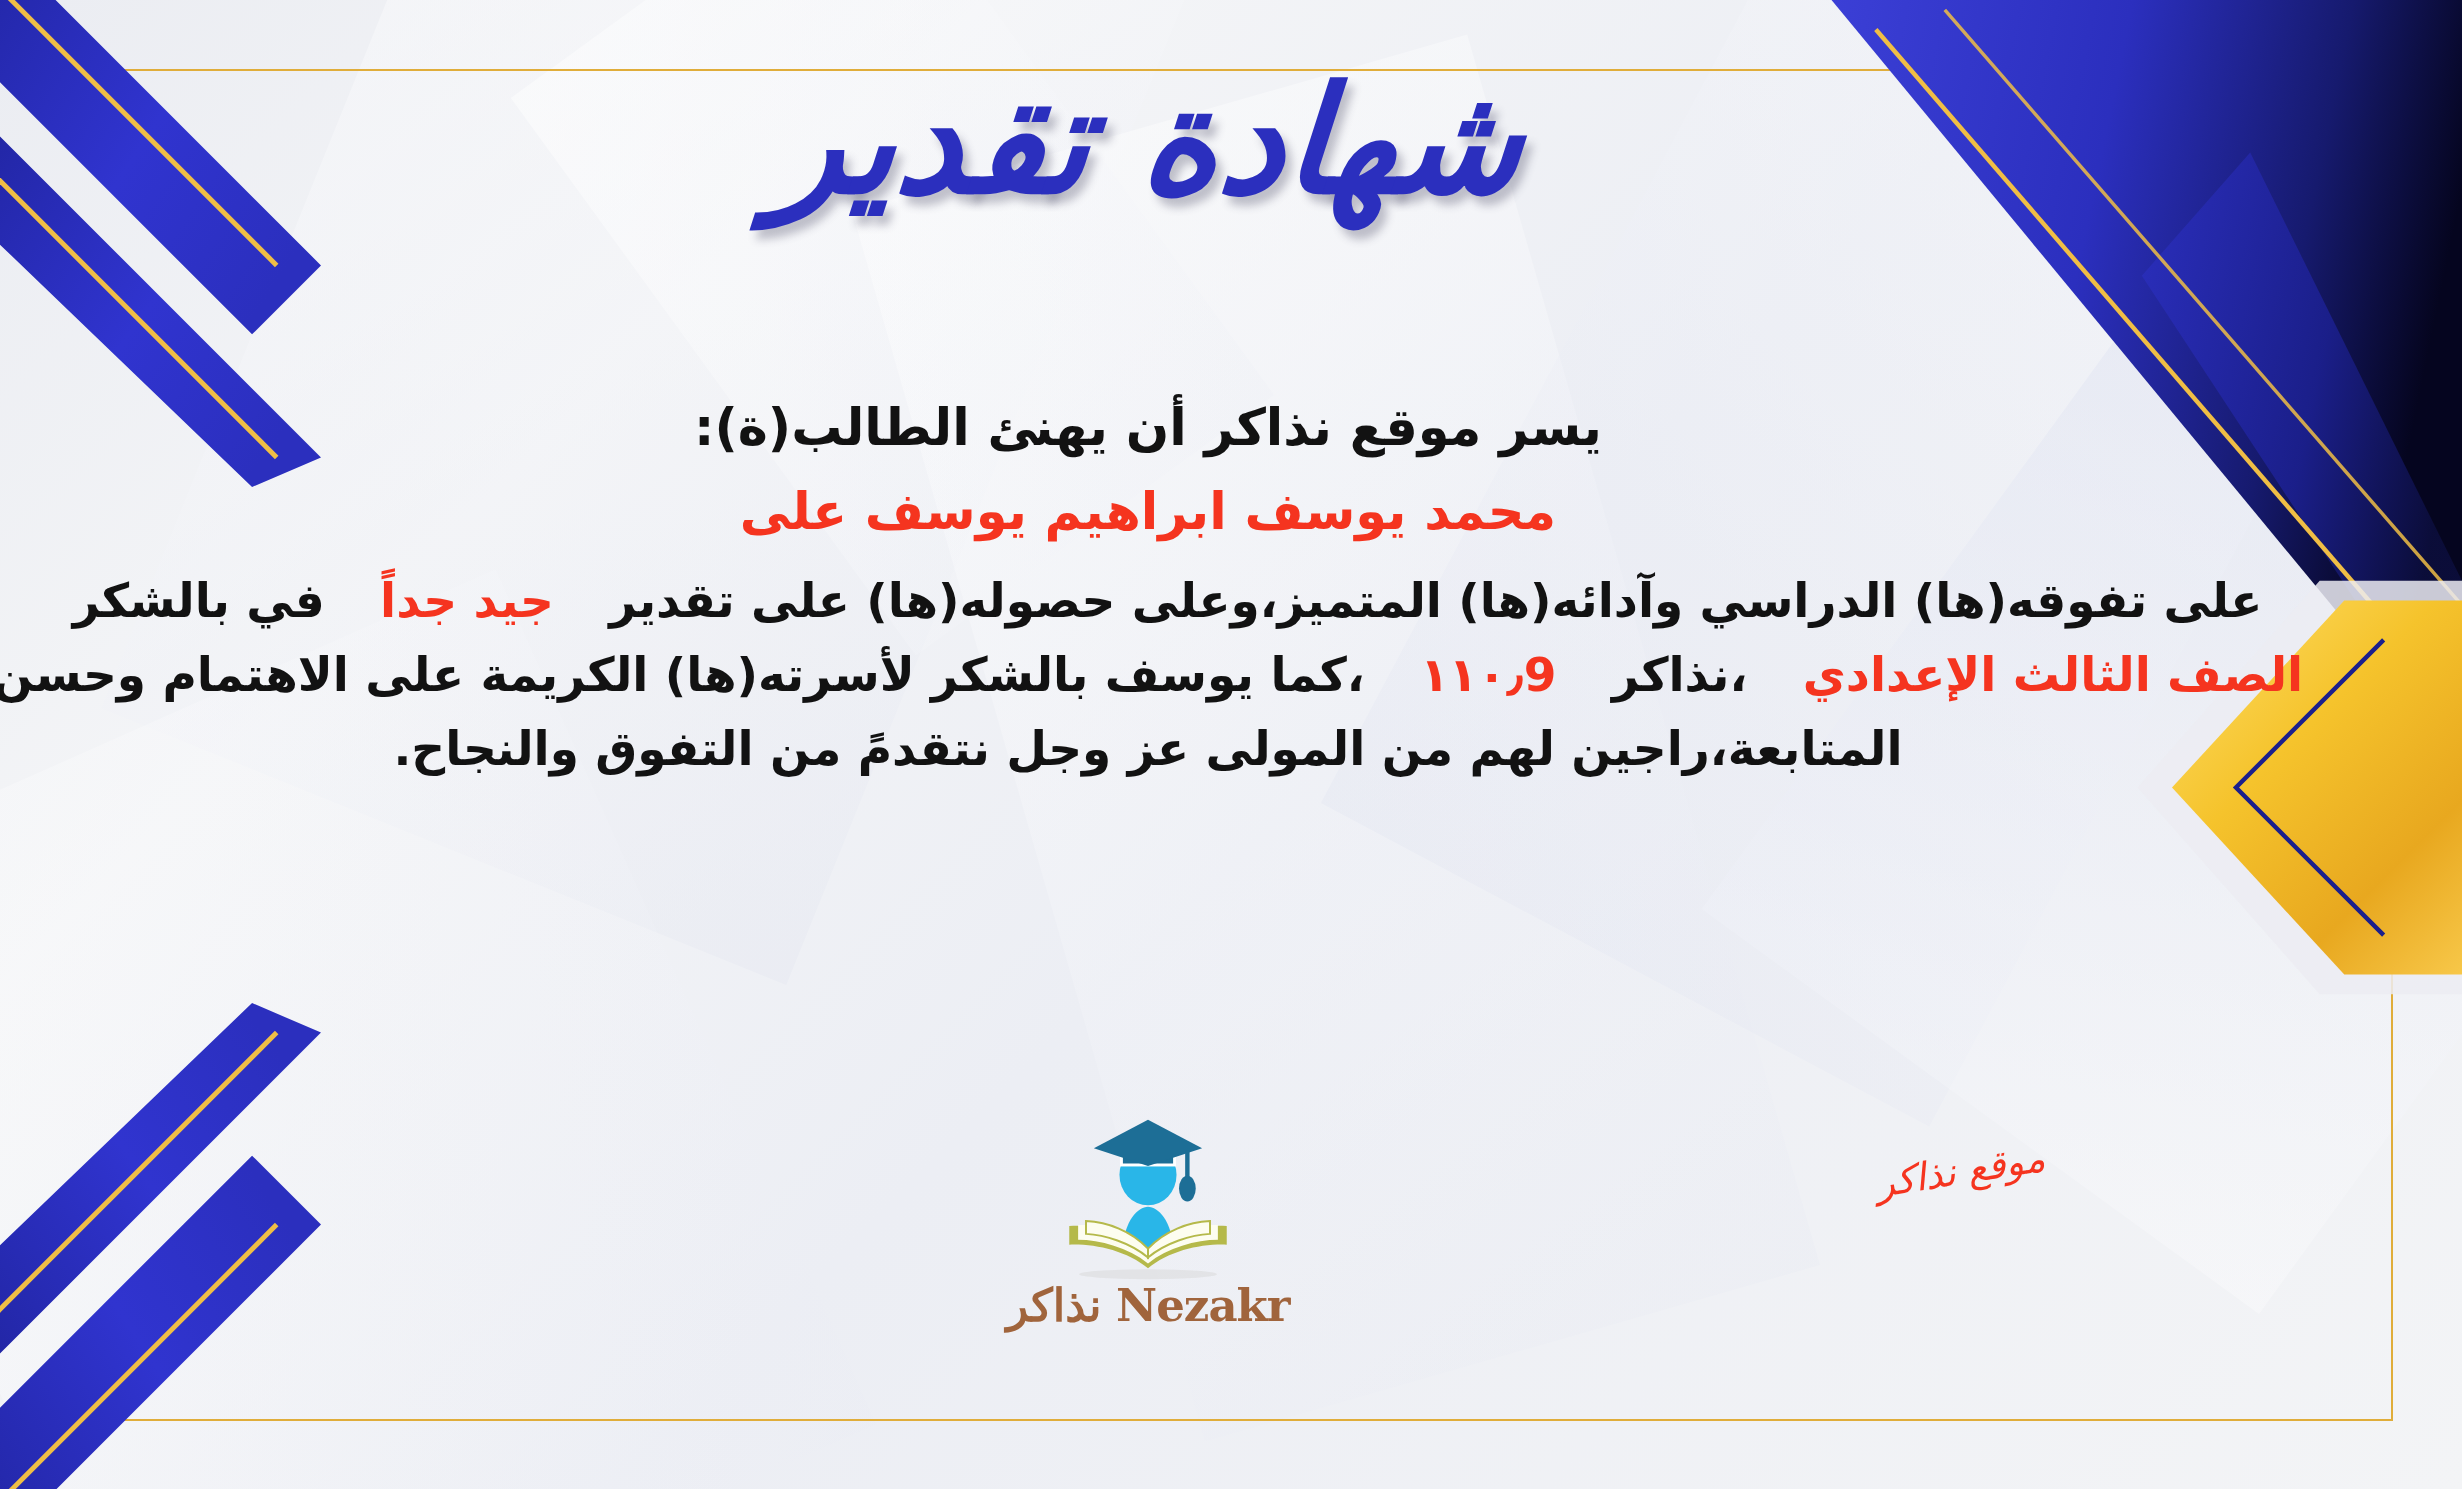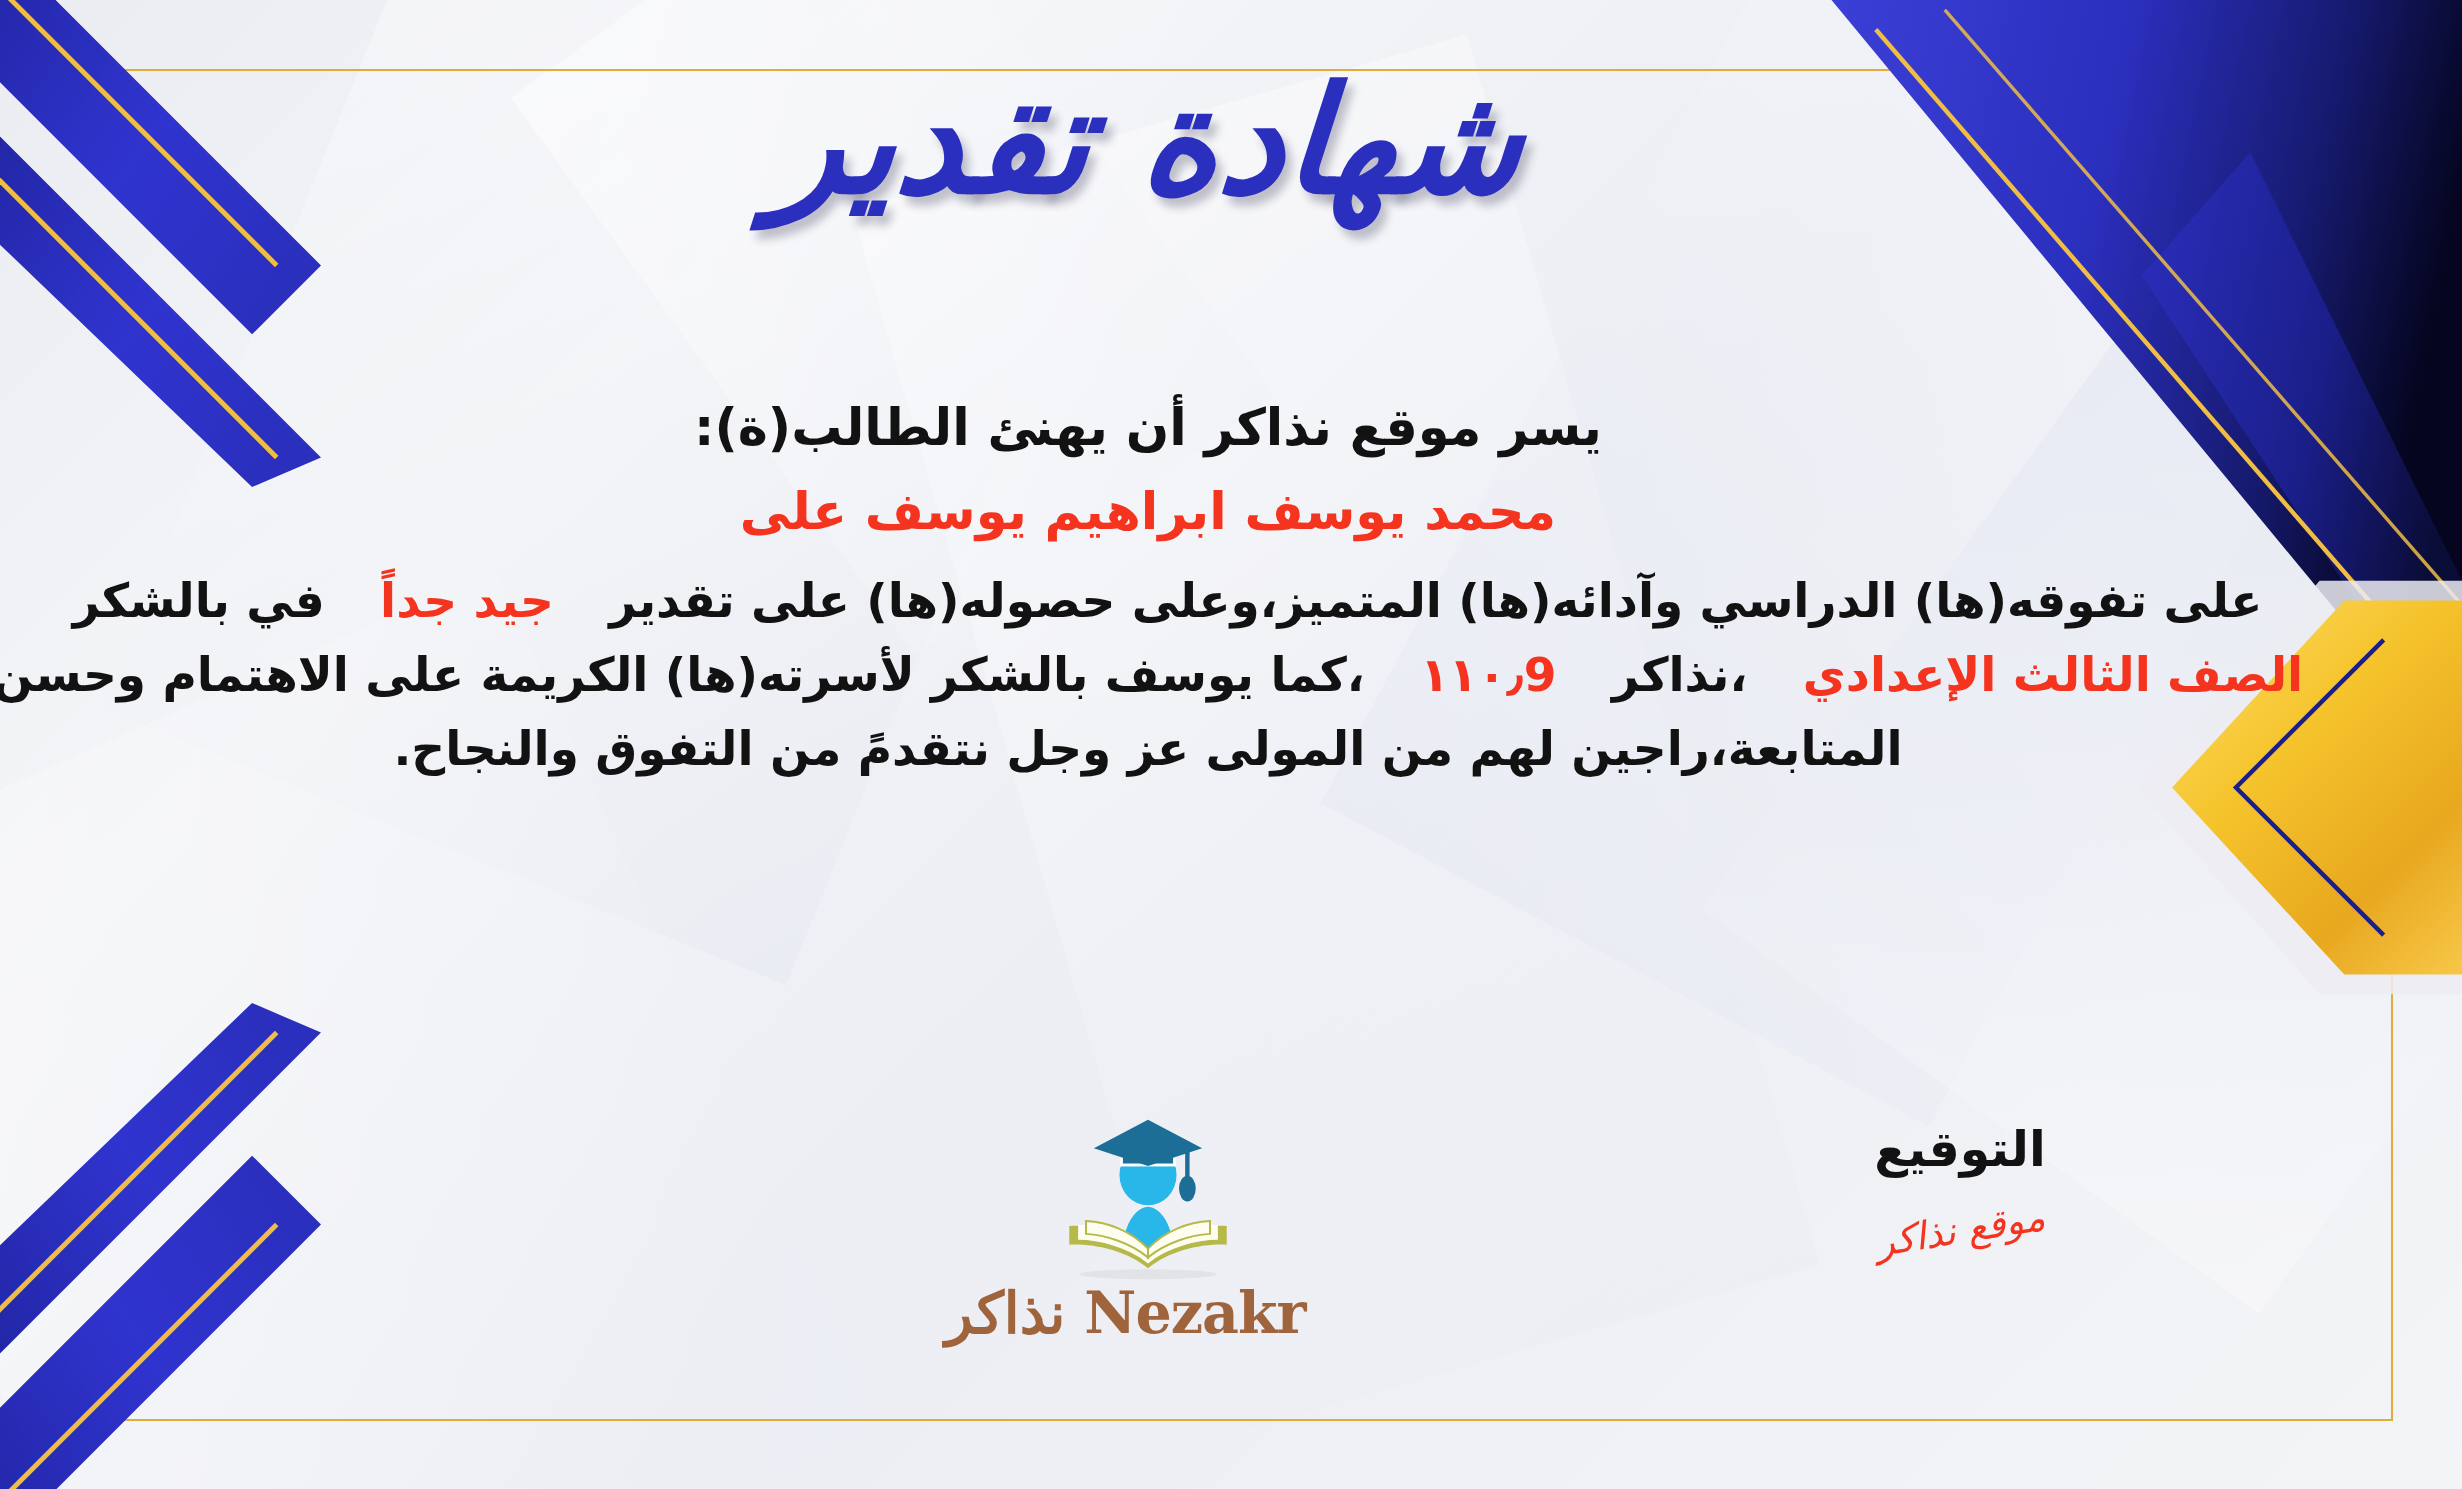--- a/index.html
+++ b/index.html
@@ -176,21 +176,21 @@
     position: absolute;
     left: 50%;
     transform: translateX(-50%);
     top: 9.8px;
     width: 315px;
     text-align: center;
   }
   .logo-mark { width: 217px; height: 187px; margin: 0 auto; display:block; }
   .logo-text {
     margin-top: -8.9px;
-    font-size: 57px;
+    font-size: 45px;
     font-weight: 800;
     color: #a0643c;
     font-family: "DejaVu Serif", "Liberation Serif", serif;
     letter-spacing: -1px;
     white-space: nowrap;
   }
 </style>
 </head>
 <body>
 
@@ -301,21 +301,20 @@
       <span class="gap"></span>
       <span>،كما يوسف بالشكر لأسرته(ها)</span>
       <span>الكريمة على الاهتمام وحسن المتابعة،راجين لهم من المولى عز وجل</span>
       <span>نتقدمً من التفوق والنجاح.</span>
     </div>
   </div>
 
   <div class="footer">
 
     <div class="sig-area">
-      <div class="sig-label">التوقيع</div>
       <div class="sig-script">موقع نذاكر</div>
     </div>
 
     <div class="logo">
       <svg class="logo-mark" viewBox="0 0 440 380">
 
         <path d="M170 300 C170 245 200 215 220 215 C240 215 270 245 270 300 Z" fill="#29b6e8"></path>
 
         <ellipse cx="220" cy="150" rx="58" ry="62" fill="#29b6e8"></ellipse>
 

